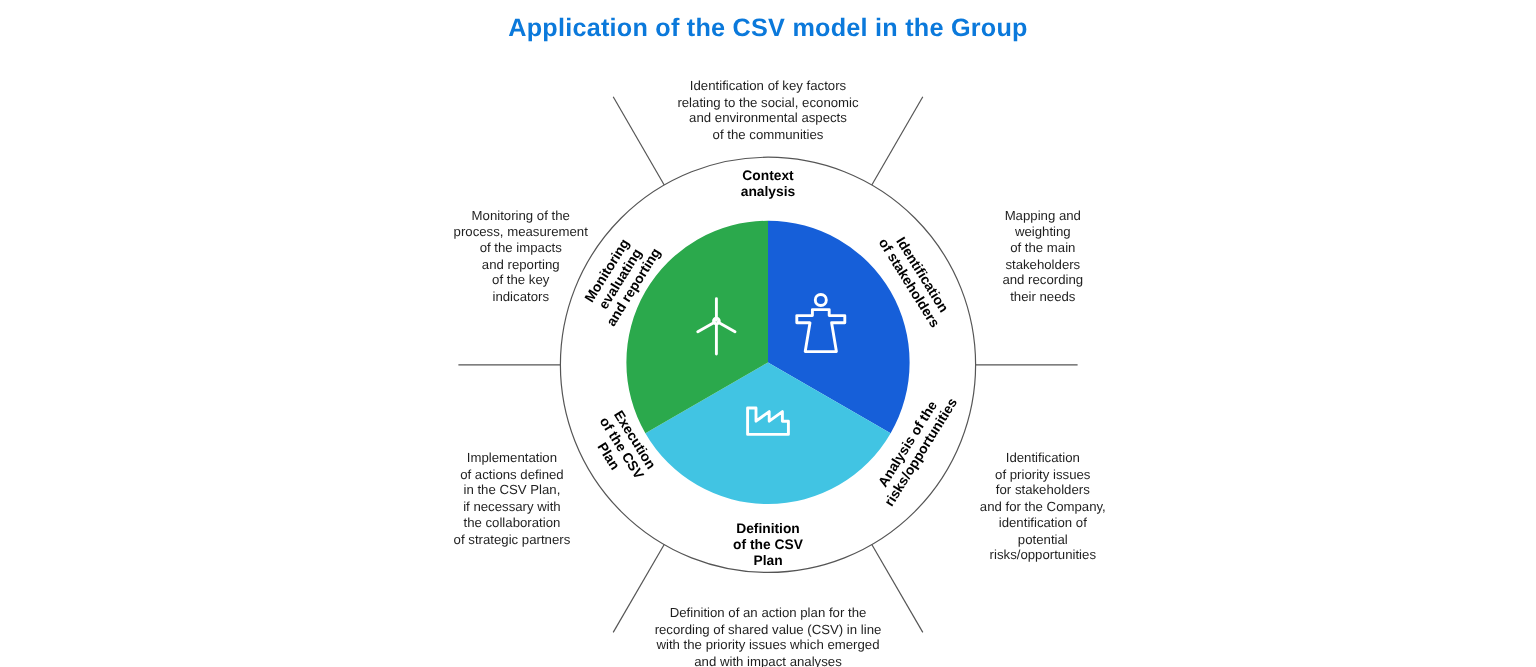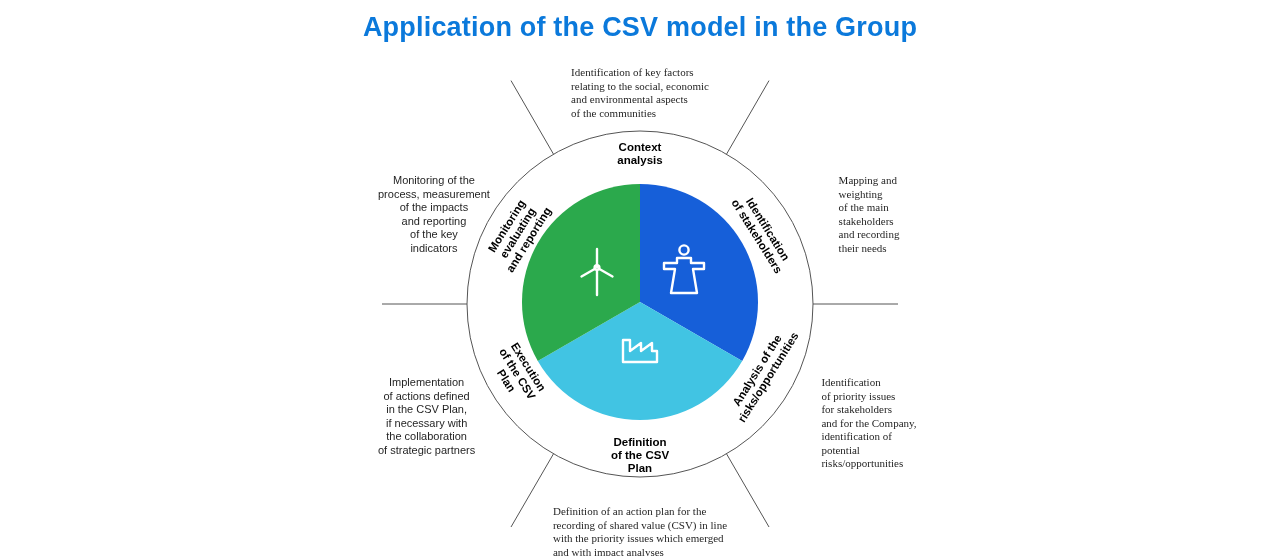--- a/index.html
+++ b/index.html
@@ -11,36 +11,36 @@
     font-family: "Liberation Sans", sans-serif;
     overflow: hidden;
   }
   .title {
     position: absolute;
     top: 12px;
     left: 0;
     width: 100%;
     margin: 0;
     text-align: center;
-    font-size: 27px;
+    font-size: 21px;
     font-weight: bold;
     color: #0b79db;
     letter-spacing: 0.2px;
   }
   .wheel-svg { position: absolute; top: 0; left: 0; }
   .ring { fill: none; stroke: #555555; stroke-width: 1; }
   .divider { stroke: #555555; stroke-width: 1; }
   .icon-stroke { fill: none; stroke: #ffffff; stroke-width: 2.4; stroke-linecap: round; stroke-linejoin: round; }
   .ann {
     position: absolute;
     font-size: 11px;
     line-height: 13.5px;
     color: #1f1f1f;
   }
-  .ann.center { transform: translateX(-50%); font-family: Liberation Serif, serif; }
+  .ann.center { text-align: center; transform: translateX(-50%); }
   .ann.left { text-align: center; }
   .stage {
     position: absolute;
     font-size: 11.5px;
     font-weight: bold;
     line-height: 13px;
     color: #000000;
     text-align: center;
     white-space: nowrap;
   }

